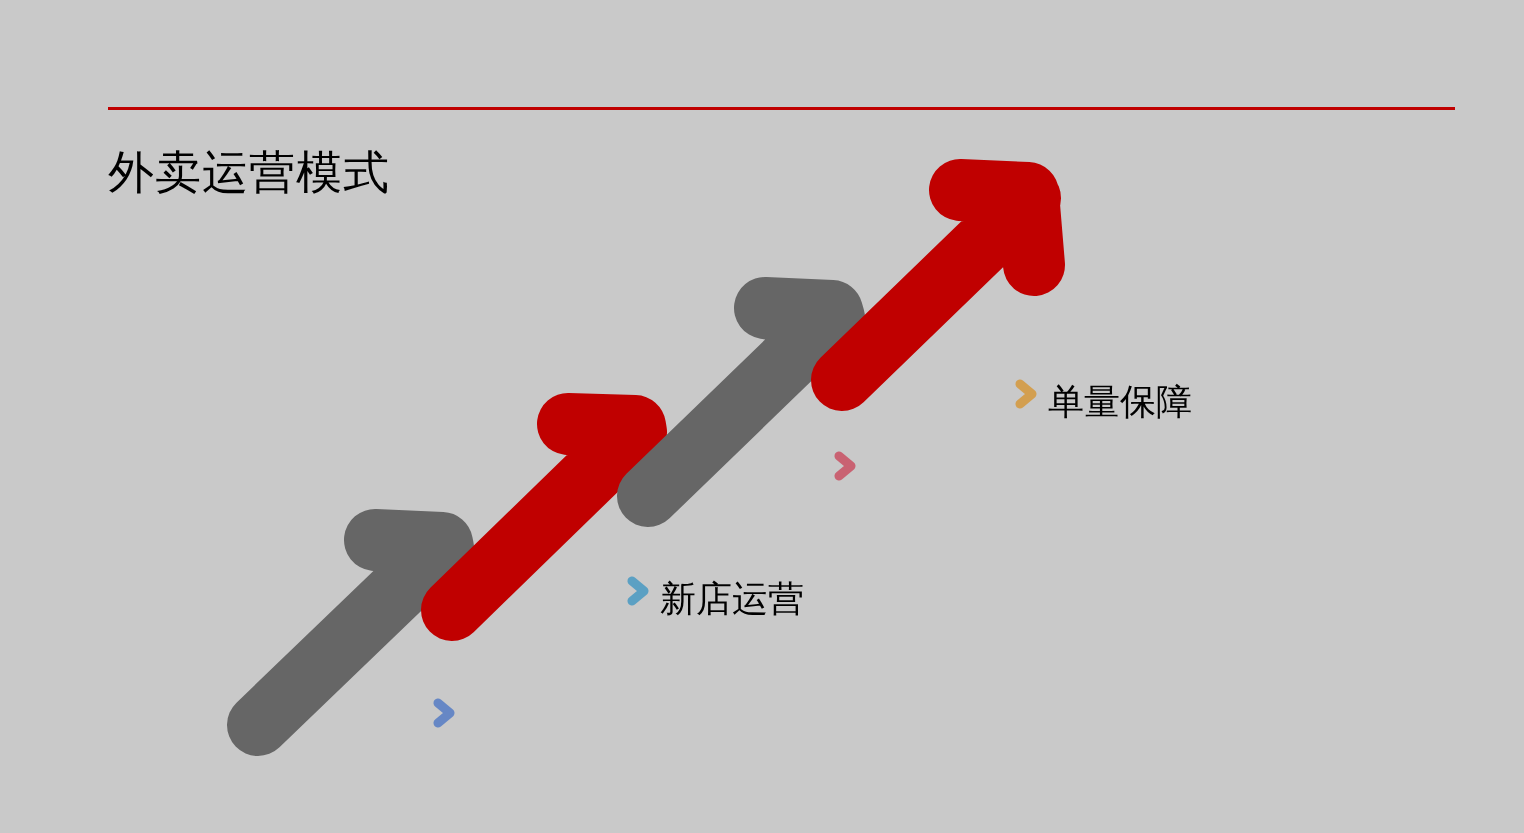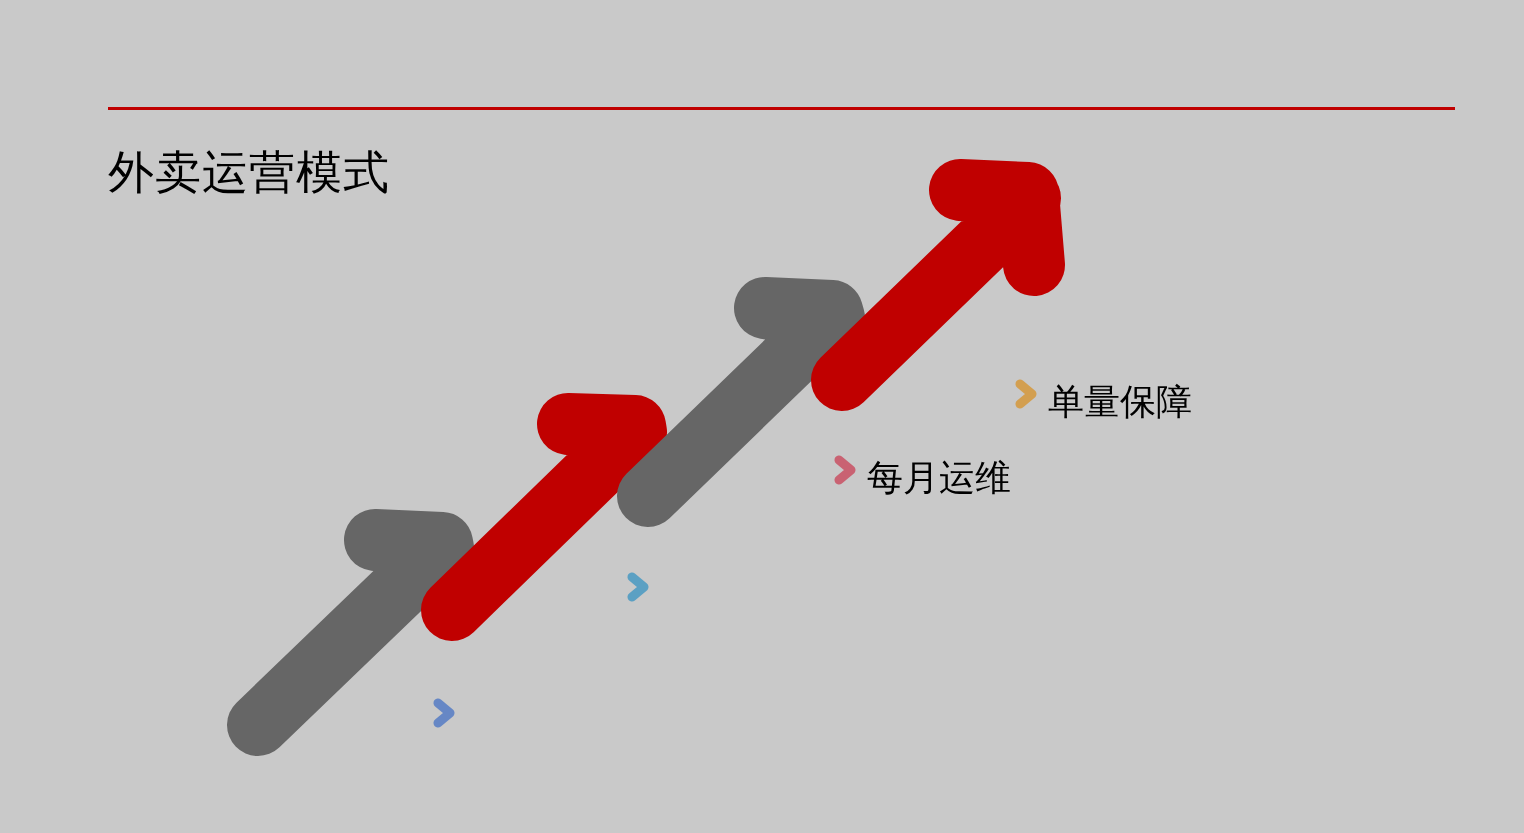--- a/index.html
+++ b/index.html
@@ -36,27 +36,27 @@
 <div class="step" style="left:432px; top:703px;">
   <svg class="chev" viewBox="0 0 26 36">
     <polyline points="6,6 18,16 6,26" fill="none" stroke="#5b7fc4" stroke-width="9" stroke-linecap="round" stroke-linejoin="round" opacity="0.9"></polyline>
   </svg>
 </div>
 
 <div class="step" style="left:626px; top:577px;">
   <svg class="chev" viewBox="0 0 26 36">
     <polyline points="6,6 18,16 6,26" fill="none" stroke="#4f9bc2" stroke-width="9" stroke-linecap="round" stroke-linejoin="round" opacity="0.9"></polyline>
   </svg>
+  <span class="label">新店运营</span>
 </div>
 
 <div class="step" style="left:833px; top:456px;">
   <svg class="chev" viewBox="0 0 26 36">
     <polyline points="6,6 18,16 6,26" fill="none" stroke="#c95668" stroke-width="9" stroke-linecap="round" stroke-linejoin="round" opacity="0.9"></polyline>
   </svg>
-  <span class="label">每月运维</span>
 </div>
 
 <div class="step" style="left:1014px; top:336px;margin-top:44px;">
   <svg class="chev" viewBox="0 0 26 36">
     <polyline points="6,6 18,16 6,26" fill="none" stroke="#d49a42" stroke-width="9" stroke-linecap="round" stroke-linejoin="round" opacity="0.9"></polyline>
   </svg>
   <span class="label">单量保障</span>
 </div>
 
 </body></html>

